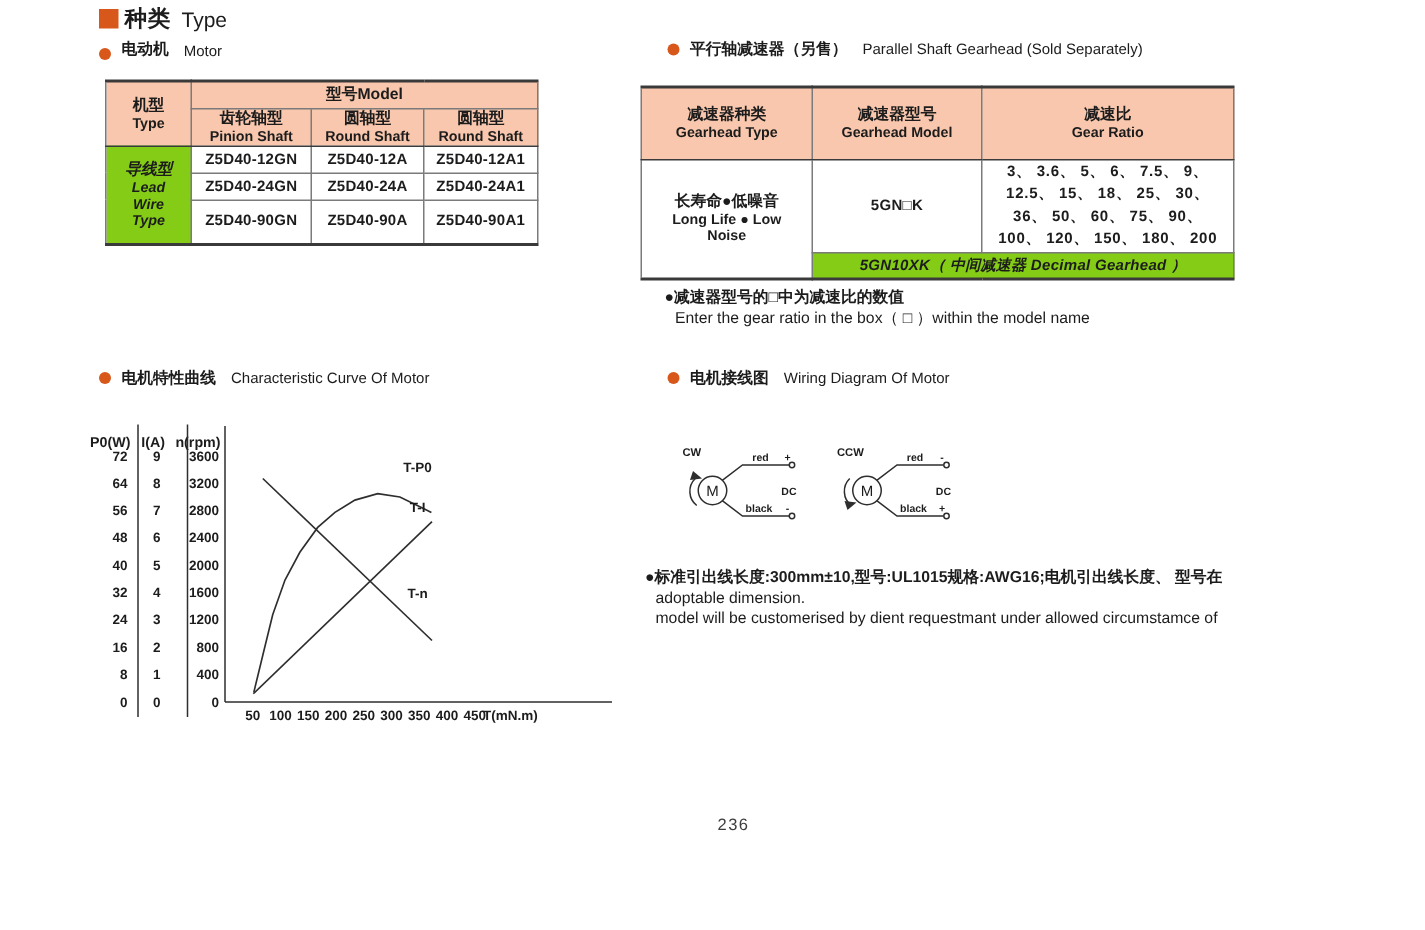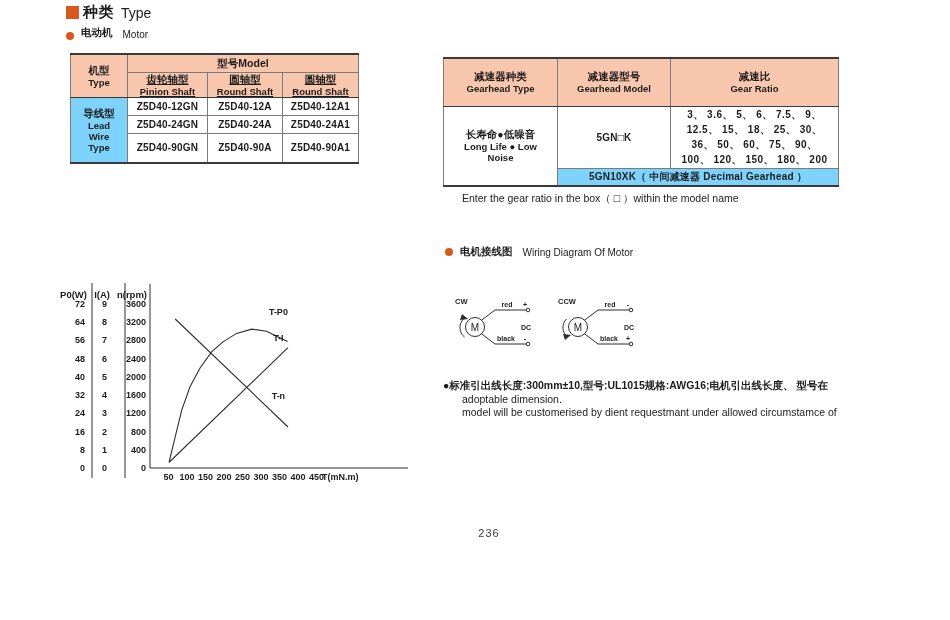--- a/index.html
+++ b/index.html
@@ -15,31 +15,31 @@
   .sec-bullet{width:8px;height:8px;border-radius:50%;background:#d8581c;flex:0 0 auto;}
   .sec-cn{font-size:10.5px;font-weight:700;}
   .sec-en{font-size:10px;font-weight:400;margin-left:3px;}
 
   
   table.tbl{position:absolute;border-collapse:collapse;table-layout:fixed;
     border-top:2.5px solid #3a3a3a;border-bottom:2.5px solid #3a3a3a;
     border-left:1px solid #999;border-right:1px solid #999;}
   .tbl td{border:1px solid #7b7b7b;text-align:center;vertical-align:middle;padding:0 2px;}
   .tbl .hdr-cell{background:#f8c7ad;}
-  .tbl .gray{background:#7dd3fc;}
+  .tbl .gray{background:#84cc16;font-style:italic;}
   .tbl .cn{font-size:10.5px;font-weight:700;line-height:13px;text-align:center;}
   .tbl .en{font-size:9.5px;font-weight:700;line-height:11px;}
   .tbl .val{font-size:10px;font-weight:700;letter-spacing:0.2px;}
   .tbl .hdr-under{border-bottom:1.5px solid #3a3a3a;}
   .ratio-line{font-size:10px;font-weight:700;line-height:15px;letter-spacing:0.5px;}
 
   
   .note{position:absolute;font-size:10.5px;line-height:13.5px;color:#1c1c1c;}
   .note .cn-line{font-weight:700;}
-  .note .indent{padding-left:7px;font-weight:400;margin-left:12px;}
+  .note .indent{padding-left:7px;font-weight:400;}
 
   
   .ax-h{font:700 9.5px "Liberation Sans",sans-serif;fill:#1c1c1c;}
   .ax-t{font:700 9px "Liberation Sans",sans-serif;fill:#1c1c1c;}
   .axl{stroke:#2e2e2e;stroke-width:1;}
   .curve{fill:none;stroke:#2e2e2e;stroke-width:1.1;}
   .curve-lb{font:700 9px "Liberation Sans",sans-serif;fill:#1c1c1c;text-anchor:middle;}
   .wr-dir{font:700 7.5px "Liberation Sans",sans-serif;fill:#1c1c1c;}
   .wr-sm{font:700 7px "Liberation Sans",sans-serif;fill:#1c1c1c;}
   .wr-m{font:400 10px "Liberation Sans",sans-serif;fill:#1c1c1c;text-anchor:middle;}
@@ -72,21 +72,21 @@
         <col style="width:76px">
       </colgroup>
     <tbody>
         <tr style="height:18px;">
       <td rowspan="2" class="hdr-cell hdr-under">
         <div class="cn">机型</div>
         <div class="en">Type</div>
       </td>
       <td colspan="3" class="hdr-cell cn">型号Model</td>
     </tr>
-    <tr style="height:23px;text-decoration:underline;">
+    <tr style="height:23px;">
       <td class="hdr-cell hdr-under">
         <div class="cn">齿轮轴型</div>
         <div class="en">Pinion Shaft</div>
       </td>
       <td class="hdr-cell hdr-under">
         <div class="cn">圆轴型</div>
         <div class="en">Round Shaft</div>
       </td>
       <td class="hdr-cell hdr-under">
         <div class="cn">圆轴型</div>
@@ -110,22 +110,27 @@
       <td class="val">Z5D40-24A1</td>
     </tr>
     <tr style="height:30px;">
       <td class="val">Z5D40-90GN</td>
       <td class="val">Z5D40-90A</td>
       <td class="val">Z5D40-90A1</td>
     </tr>
   </tbody>
     </table>
 
-
-  <table class="tbl" style="left:443px;top:57px;width:395px;">
+  <div class="sec-hdr" style="left:445px;top:26px;">
+    <span class="sec-bullet"></span>
+    <span class="sec-cn">平行轴减速器（另售）</span>
+    <span class="sec-en">Parallel Shaft Gearhead (Sold Separately)</span>
+  </div>
+
+  <table class="tbl" style="left:427px;top:57px;width:395px;">
     <colgroup>
         <col style="width:114px">
         <col style="width:113px">
         <col style="width:168px">
       </colgroup>
     <tbody>
         <tr style="height:48px;">
       <td class="hdr-cell hdr-under">
         <div class="cn">减速器种类</div>
         <div class="en">Gearhead Type</div>
@@ -153,23 +158,29 @@
         <div class="ratio-line">100、 120、 150、 180、 200</div>
       </td>
     </tr>
     <tr style="height:18px;">
       <td colspan="2" class="gray val">5GN10XK（ 中间减速器 Decimal Gearhead ）</td>
     </tr>
   </tbody>
     </table>
 
   <div class="note" style="left:443px;top:192px;width:400px;">
+    <div class="cn-line">●减速器型号的□中为减速比的数值</div>
     <div class="indent">Enter the gear ratio in the box（ □ ）within the model name</div>
   </div>
 
+  <div class="sec-hdr" style="left:66px;top:245px;">
+    <span class="sec-bullet"></span>
+    <span class="sec-cn">电机特性曲线</span>
+    <span class="sec-en">Characteristic Curve Of Motor</span>
+  </div>
 
   <svg style="position:absolute;left:30px;top:278px;" width="390" height="210" viewBox="30 278 390 210">
       <text x="87" y="298" text-anchor="end" class="ax-h">P0(W)</text>
       <text x="85" y="471" text-anchor="end" class="ax-t">0</text>
       <text x="85" y="452.77777777777777" text-anchor="end" class="ax-t">8</text>
       <text x="85" y="434.55555555555554" text-anchor="end" class="ax-t">16</text>
       <text x="85" y="416.3333333333333" text-anchor="end" class="ax-t">24</text>
       <text x="85" y="398.1111111111111" text-anchor="end" class="ax-t">32</text>
       <text x="85" y="379.8888888888889" text-anchor="end" class="ax-t">40</text>
       <text x="85" y="361.6666666666667" text-anchor="end" class="ax-t">48</text>
@@ -250,20 +261,20 @@
       <circle cx="631" cy="310" r="1.8" fill="#fff" stroke="#2e2e2e" stroke-width="1"></circle>
       <text x="610" y="307" text-anchor="middle" class="wr-sm">red</text>
       <text x="628" y="307" text-anchor="middle" class="wr-sm">-</text>
       <polyline points="584.5,333.8 598,344 629,344" class="wr-line"></polyline>
       <circle cx="631" cy="344" r="1.8" fill="#fff" stroke="#2e2e2e" stroke-width="1"></circle>
       <text x="609" y="341" text-anchor="middle" class="wr-sm">black</text>
       <text x="628" y="341" text-anchor="middle" class="wr-sm">+</text>
       <text x="634" y="330" text-anchor="end" class="wr-sm">DC</text>
     </svg>
 
-  <div class="note" style="left:443px;top:379px;width:435px;">
+  <div class="note" style="left:430px;top:379px;width:435px;">
     <div class="cn-line">●标准引出线长度:300mm±10,型号:UL1015规格:AWG16;电机引出线长度、 型号在</div>
     <div class="indent">adoptable  dimension.</div>
     <div class="indent">model will be customerised by dient requestmant under allowed  circumstamce of</div>
   </div>
 
-  <div class="page-num" style="top:527px;padding-left:28px;">236</div>
+  <div class="page-num" style="top:544px;padding-left:28px;">236</div>
 </div>
 
 </body></html>

